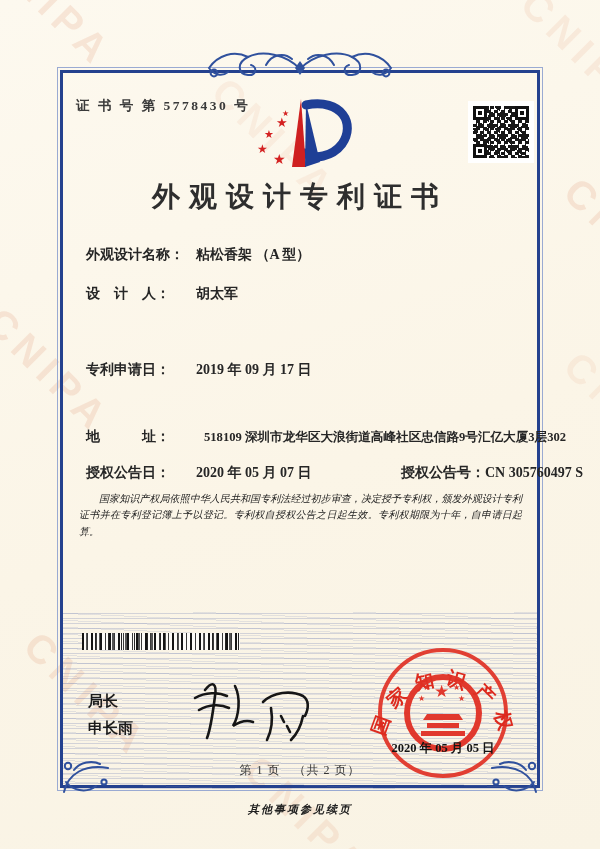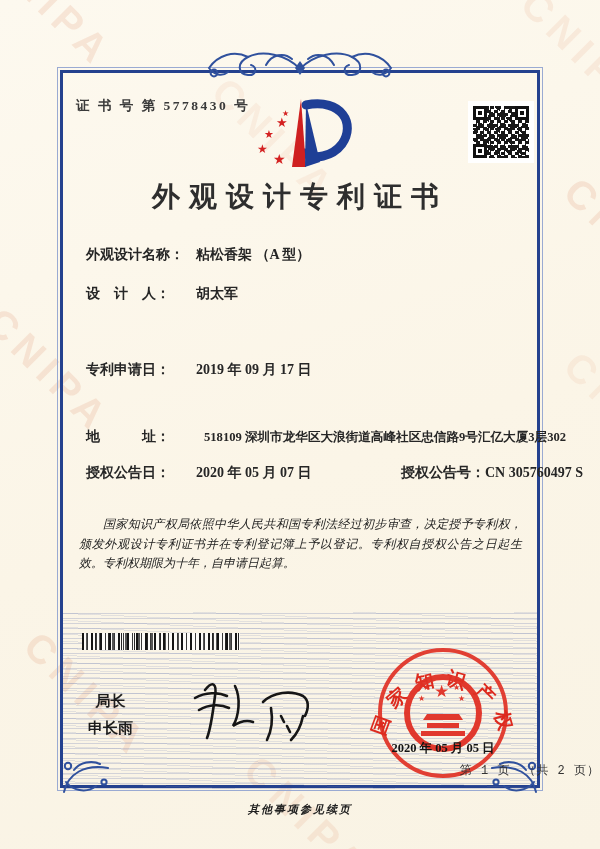--- a/index.html
+++ b/index.html
@@ -55,38 +55,37 @@
   .field { position:absolute; left:86px; font-size:14px; font-weight:600; color:#262626; white-space:nowrap; }
   .field .lbl { display:inline-block; min-width:110px; }
   .f0 { top:246px; } .f1 { top:285px; } .f2 { top:323px; } .f3 { top:361px; }
   .f4 { top:397px; } .f5 { top:428px; font-size:12.6px; }
   .f5 .lbl { min-width:118px; font-size:14px; }
   .f-grant { top:464px; }
   .grant-no { position:absolute; left:315px; top:0; }
   
   .paras {
     position:absolute; left:79px; top:491px; width:443px;
-    font-size:12px; line-height:1.63; color:#222; text-align:justify;
+    font-size:10px; line-height:1.63; color:#222; text-align:justify;
     font-style:italic;
-    margin-top:24px;
   }
   .paras p { text-indent:2em; }
   
   .barcode {
     position:absolute; left:82px; top:633px; width:158px; height:17px;
     background-color:#fcfbf8;
     background-image:
       repeating-linear-gradient(90deg, #141414 0 2px, transparent 2px 5px, #3a3a3a 5px 6px, transparent 6px 9px),
       repeating-linear-gradient(90deg, #262626 0 1px, transparent 1px 4px, #555 4px 6px, transparent 6px 13px);
   }
   .director { position:absolute; left:88px; top:692px; font-family:"Liberation Sans", sans-serif; font-size:15px; font-weight:600; color:#1c1c1c; }
-  .director div { margin-bottom:8px;text-align:center; }
+  .director div { margin-bottom:8px; }
   .signature { position:absolute; left:175px; top:668px; }
   .seal { position:absolute; left:368px; top:645px; }
-  .page-info { position:absolute; left:0; top:762px; width:100%; text-align:right; font-size:12px; color:#333; letter-spacing:1px;font-family:Liberation Mono, monospace; }
+  .page-info { position:absolute; left:0; top:762px; width:100%; text-align:center; font-size:12px; color:#333; letter-spacing:1px; }
   .cont-note { position:absolute; left:0; top:802px; width:100%; text-align:center; font-size:11px; font-style:italic; font-weight:600; color:#222; letter-spacing:2px; }
 </style>
 </head>
 <body>
 
 <div class="page">
 
   <div class="wm" style="left:-28px; top:-18px;">CNIPA</div>
   <div class="wm" style="left:196px; top:118px; opacity:.55;">CNIPA</div>
   <div class="wm" style="left:505px; top:30px; opacity:.7;">CNIPA</div>

